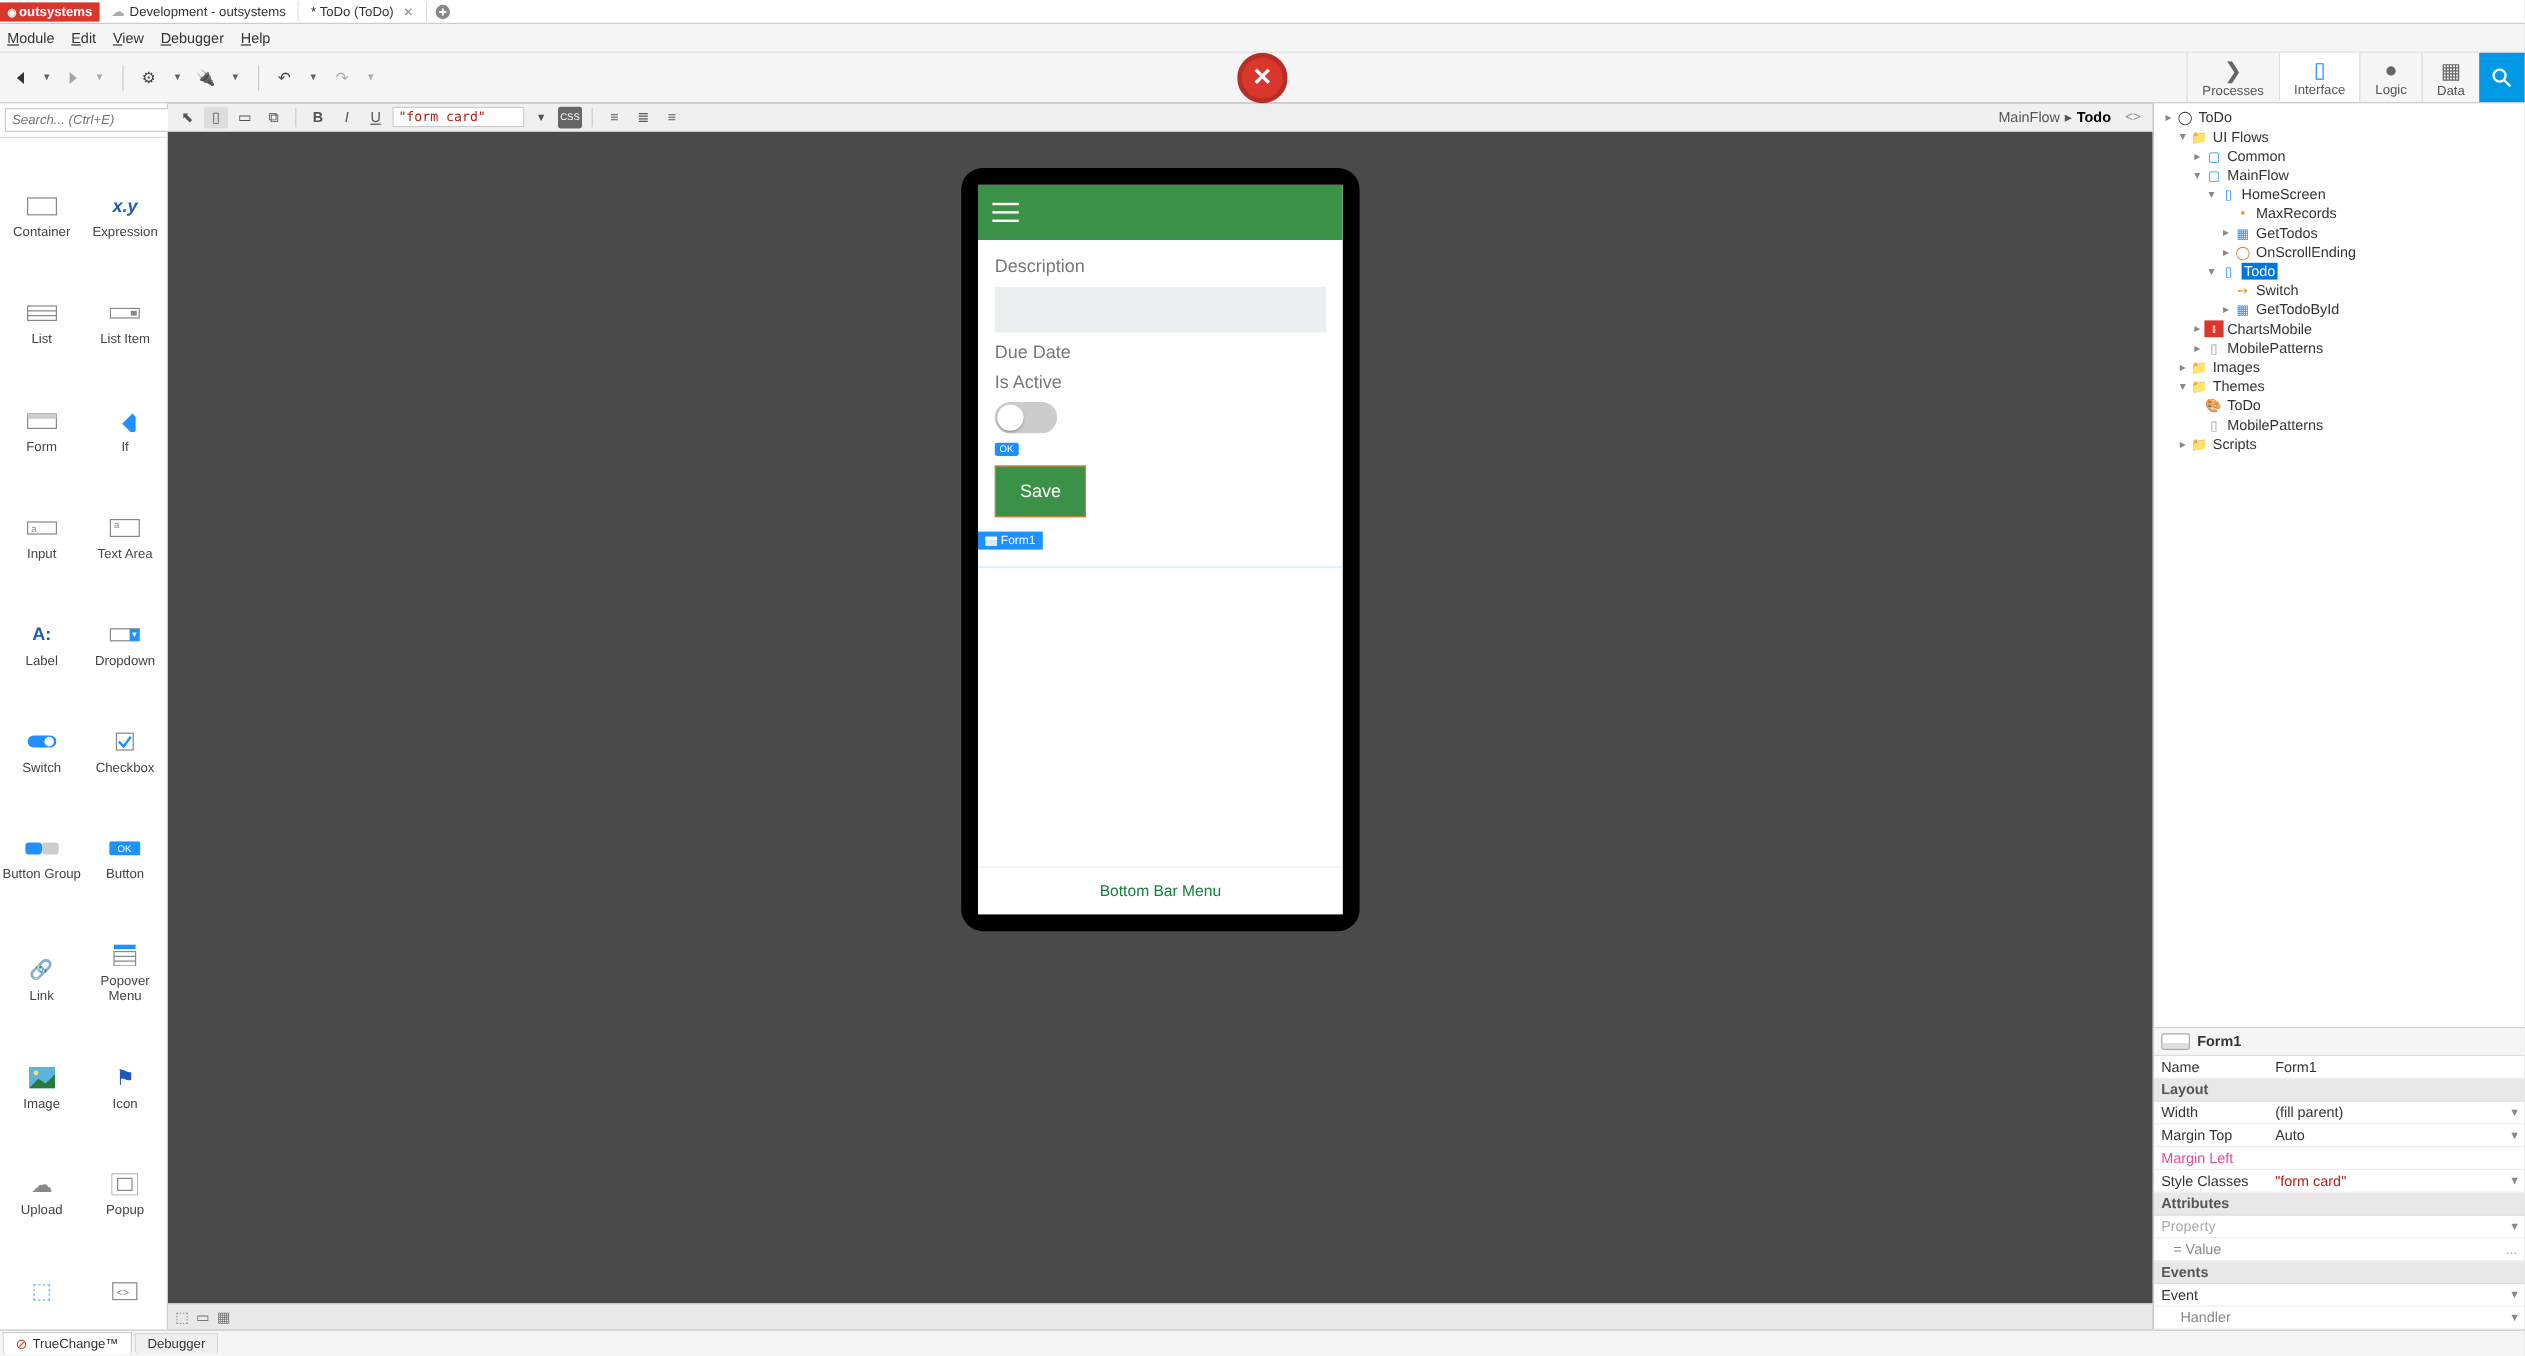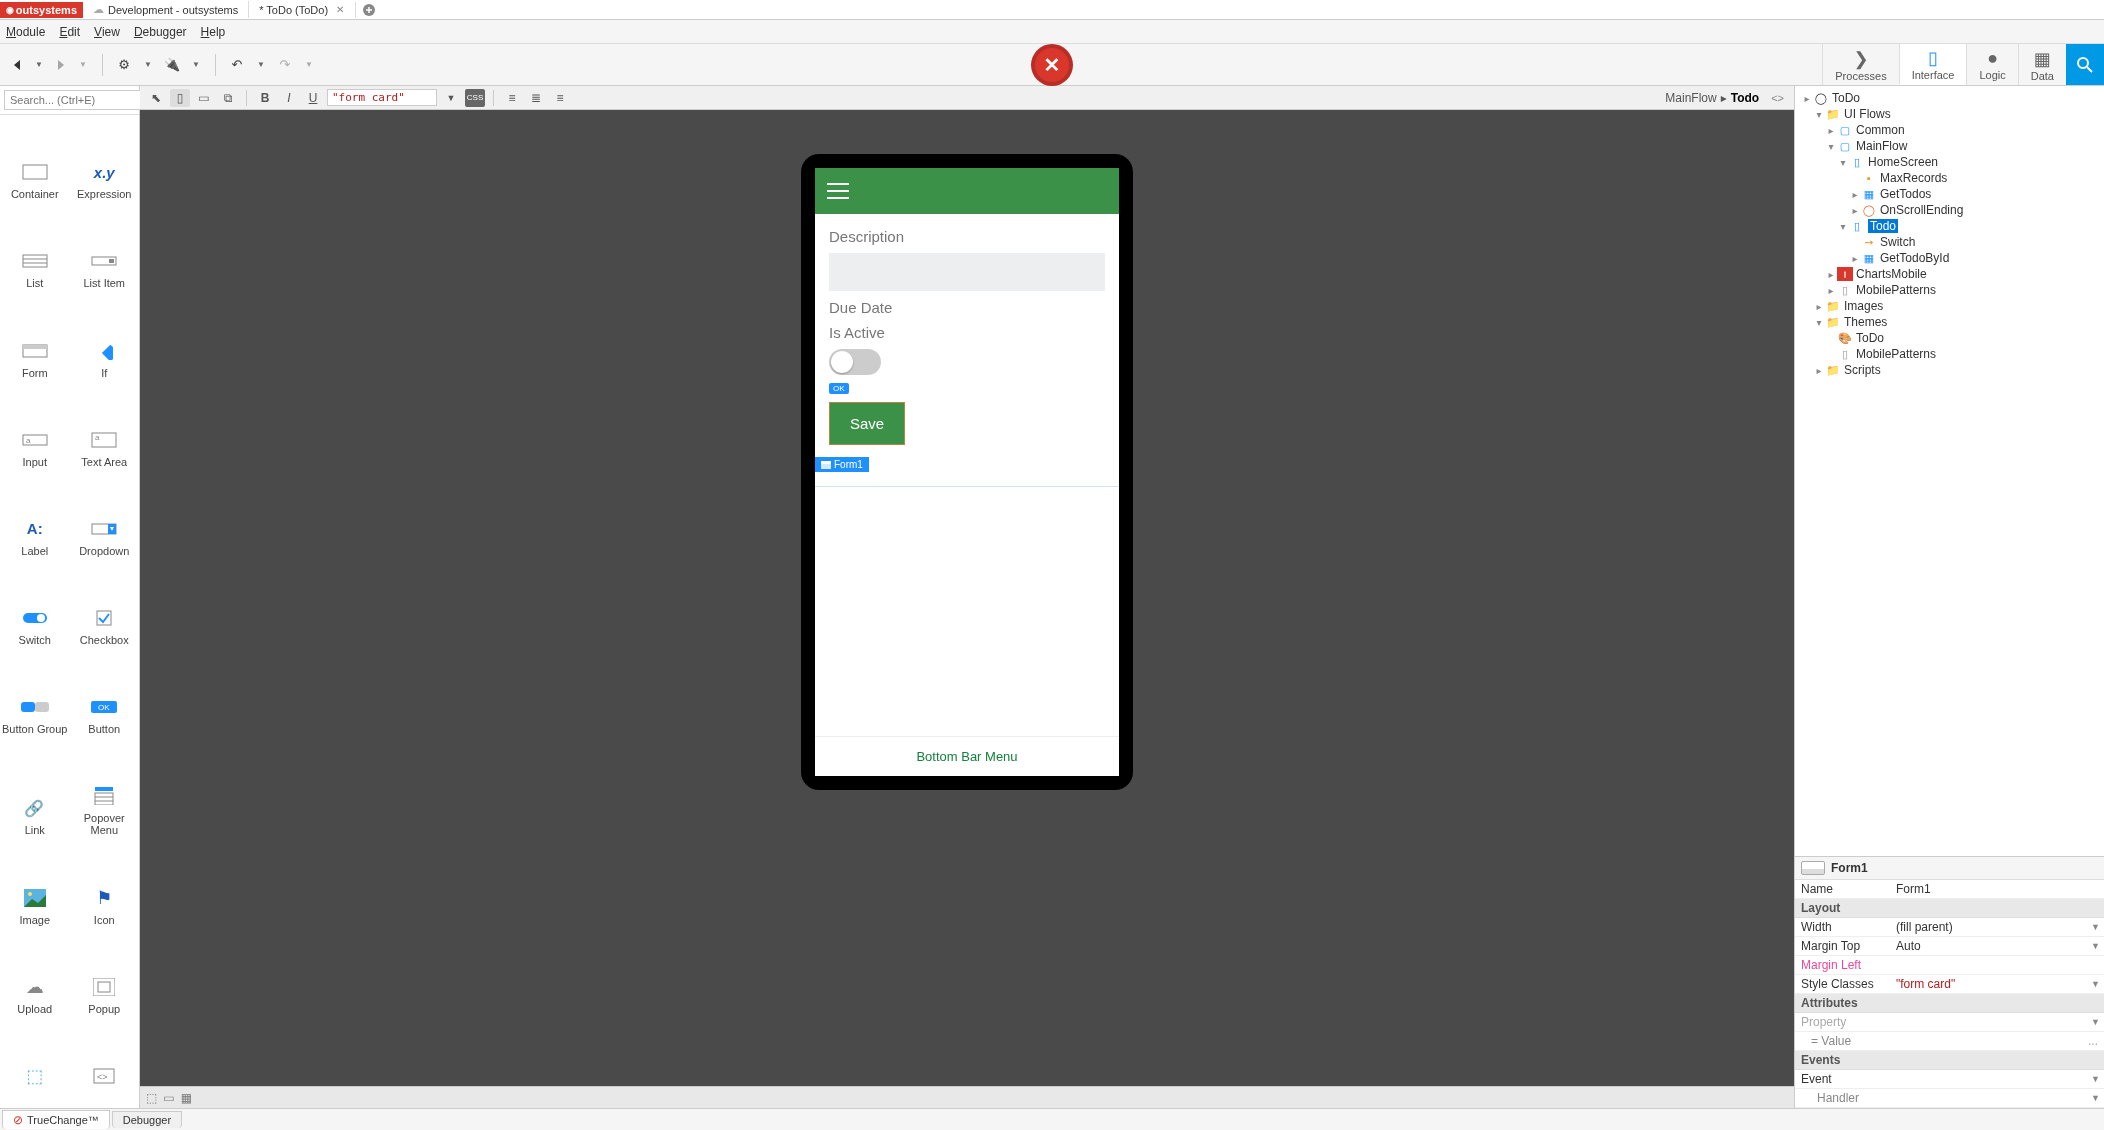--- a/index.html
+++ b/index.html
@@ -33,36 +33,36 @@
 .toolbar-row .right .rtab.active { background: #fff; border-bottom: 2px solid #fff; }
 .toolbar-row .right .rtab.active .ricon { color: #1e90ff; }
 .toolbar-row .right .search-btn { background: #0099e5; color: #fff; width: 38px; display: flex; align-items: center; justify-content: center; font-size: 18px; }
 
 
 .main { flex: 1; display: flex; overflow: hidden; }
 
 
 .toolbox { width: 140px; background: #fff; border-right: 1px solid #ccc; display: flex; flex-direction: column; }
 .toolbox .search-row { display: flex; align-items: center; padding: 4px; border-bottom: 1px solid #ddd; }
-.toolbox .search-row input { flex: 1; border: 1px solid #ccc; padding: 3px 5px; font-size: 11px; color: #888; }
+.toolbox .search-row input { flex: 1; border: 1px solid #ccc; padding: 3px 5px; font-size: 11px; font-style: italic; color: #888; }
 .toolbox .search-row .collapse { margin-left: 4px; color: #888; font-size: 11px; cursor: default; }
 .toolbox .palette { flex: 1; overflow-y: auto; padding: 6px 0; display: grid; grid-template-columns: 1fr 1fr; }
 .toolbox .widget { display: flex; flex-direction: column; align-items: center; justify-content: flex-end; padding: 6px 2px 10px; cursor: default; font-size: 11px; color: #444; text-align: center; }
 .toolbox .widget .wicon { width: 28px; height: 20px; margin-bottom: 6px; display: flex; align-items: center; justify-content: center; }
 
 
 .canvas-wrap { flex: 1; display: flex; flex-direction: column; background: #4a4a4a; }
 .canvas-toolbar { height: 24px; background: #f0f0f0; border-bottom: 1px solid #ccc; display: flex; align-items: center; padding: 0 6px; gap: 4px; }
 .canvas-toolbar .ct-btn { width: 20px; height: 18px; display: inline-flex; align-items: center; justify-content: center; color: #555; font-size: 12px; }
 .canvas-toolbar .style-input { border: 1px solid #ccc; padding: 1px 4px; font-size: 11px; width: 110px; color: #b02020; font-family: monospace; }
 .canvas-toolbar .breadcrumb { margin-left: auto; font-size: 12px; color: #555; margin-right: 8px; display: flex; align-items: center; gap: 4px; }
 .canvas-toolbar .breadcrumb b { color: #000; }
 .canvas-toolbar .code-toggle { font-size: 11px; color: #888; margin-right: 4px; }
 
-.canvas { flex: 1; display: flex; align-items: flex-start; justify-content: center; padding-top: 44px; overflow: auto; }
+.canvas { flex: 1; display: flex; align-items: flex-start; justify-content: center; padding-top: 30px; overflow: auto; }
 .device { width: 332px; height: 636px; background: #000; border-radius: 18px; padding: 14px; }
 .screen { width: 100%; height: 100%; background: #fff; display: flex; flex-direction: column; overflow: hidden; }
 .appbar { height: 46px; background: #3c9148; display: flex; align-items: center; padding: 0 12px; }
 .hamburger { width: 22px; height: 16px; display: flex; flex-direction: column; justify-content: space-between; }
 .hamburger span { height: 2px; background: #fff; }
 .formarea { padding: 14px; display: flex; flex-direction: column; gap: 8px; }
 .flabel { font-size: 15px; color: #777; }
 .finput { background: #eceeef; height: 38px; border: none; width: 100%; padding: 0 10px; font-size: 15px; color: #666; }
 .switch { width: 52px; height: 26px; background: #ccc; border-radius: 13px; position: relative; }
 .switch::after { content: ""; position: absolute; left: 2px; top: 2px; width: 22px; height: 22px; background: #fff; border-radius: 50%; box-shadow: 0 1px 2px rgba(0,0,0,0.3); }

